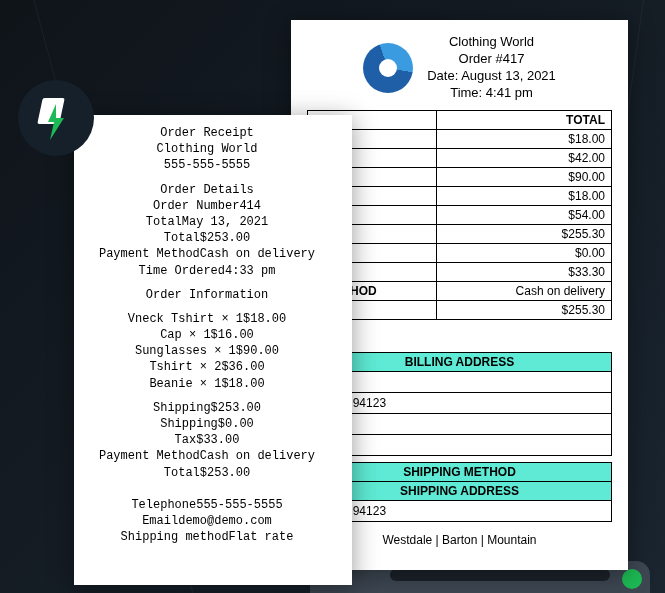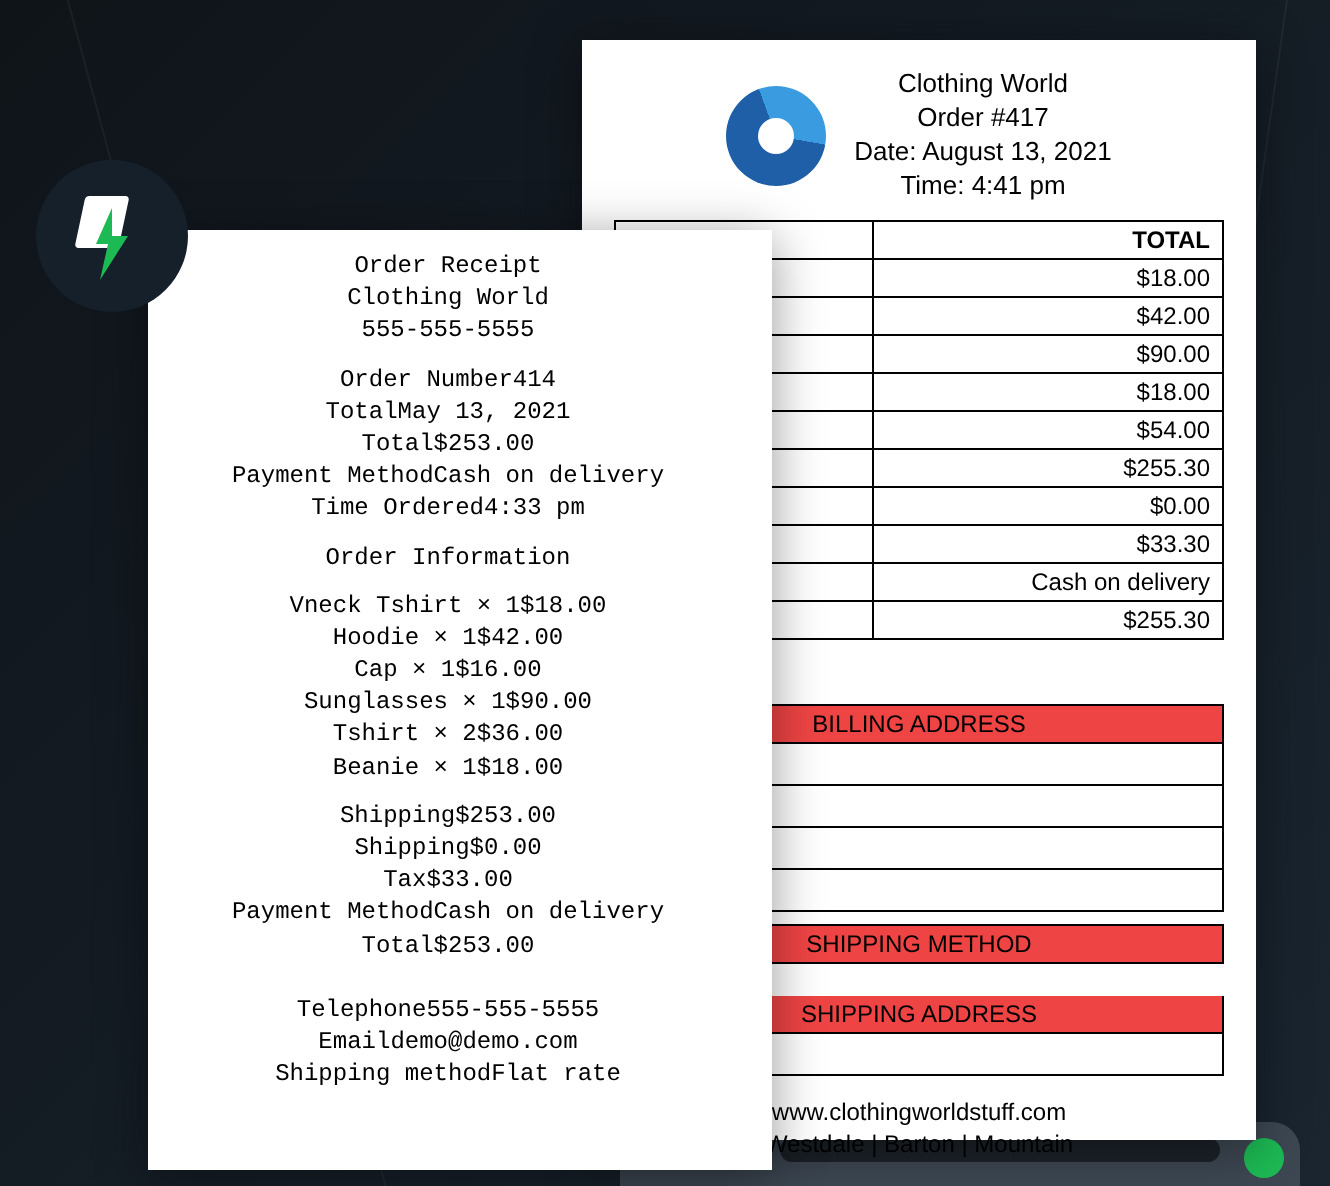--- a/index.html
+++ b/index.html
@@ -50,21 +50,21 @@
   }
   .card-back {
     left:291px; top:20px;
     width:337px; height:550px;
     z-index:1;
     font-size:13px;
     padding:14px 16px 10px 16px;
   }
   .card-front {
     left:74px; top:115px;
-    width:312px; height:470px;
+    width:278px; height:470px;
     z-index:2;
     font-family: "Courier New", monospace;
     font-size:12px;
     padding:10px 24px 6px 12px;
     line-height:1.35;
   }
   .front-center { text-align:center; }
   .front-row { display:flex; justify-content:center; }
   .front-gap { height:8px; }
   .back-header { display:flex; align-items:center; gap:14px; margin-bottom:8px; justify-content:center;}
@@ -75,21 +75,21 @@
     flex-shrink:0;
   }
   .back-logo::after{
     content:""; position:absolute; left:16px; top:16px;
     width:18px; height:18px; border-radius:50%; background:#fff;
   }
   .back-title-block { text-align:center; font-size:13px; line-height:1.3;}
   .back-table { width:100%; border-collapse:collapse; font-size:12px; margin-top:2px;}
   .back-table td { border:1px solid #000; padding:2px 6px; }
   .back-table td:last-child { text-align:right; }
-  .back-heading { border:1px solid #000; padding:2px 6px; font-weight:normal; background:#ef4444; text-align:center; margin-top:6px; font-size:12px;}
+  .back-heading { border:1px solid #000; padding:2px 6px; font-weight:bold; background:#5eead4; text-align:center; margin-top:6px; font-size:12px;}
   .back-subhead-row td { font-weight:bold; font-size:12px;}
   .back-plain { font-size:12px; padding:3px 6px; border:1px solid #000; border-top:none;}
   .back-footer { text-align:center; font-size:12px; margin-top:10px; line-height:1.4;}
   .details-label { font-size:14px; margin:10px 0 4px 0;}
   .printer {
     position:absolute;
     left:350px; bottom:0;
     width:300px; height:40px;
     z-index:0;
   }
@@ -187,35 +187,35 @@
 
   <div class="details-label">Details</div>
 
   <div class="back-heading">BILLING ADDRESS</div>
   <div class="back-plain">omer</div>
   <div class="back-plain">co, CA 94123</div>
   <div class="back-plain">5</div>
   <div class="back-plain">o.com</div>
 
   <div class="back-heading">SHIPPING METHOD</div>
-  <div class="back-heading" style="margin-top:16px;border-top:none">SHIPPING ADDRESS</div>
+  <div class="back-heading" style="margin-top:0;border-top:none">SHIPPING ADDRESS</div>
   <div class="back-plain">co, CA 94123</div>
 
   <div class="back-footer">
-    <div>www.clothingworldstuff.com</div>
     <div>Westdale | Barton | Mountain</div>
   </div>
 </div>
 
 <div class="receipt-card card-front">
   <div class="front-center">Order Receipt</div>
   <div class="front-center">Clothing World</div>
   <div class="front-center">555-555-5555</div>
 
   <div class="front-gap"></div>
+  <div class="front-center">Order Details</div>
   <div id="front-details">
       <div class="front-row">
         <span>Order Number</span>
         <span>414</span>
       </div>
       <div class="front-row">
         <span>Total</span>
         <span>May 13, 2021</span>
       </div>
       <div class="front-row">
@@ -232,24 +232,20 @@
       </div>
     </div>
 
   <div class="front-gap"></div>
   <div class="front-center">Order Information</div>
   <div class="front-gap"></div>
   <div id="front-items">
       <div class="front-row">
         <span>Vneck Tshirt × 1</span>
         <span>$18.00</span>
-      </div>
-      <div class="front-row">
-        <span>Hoodie × 1</span>
-        <span>$42.00</span>
       </div>
       <div class="front-row">
         <span>Cap × 1</span>
         <span>$16.00</span>
       </div>
       <div class="front-row">
         <span>Sunglasses × 1</span>
         <span>$90.00</span>
       </div>
       <div class="front-row">

